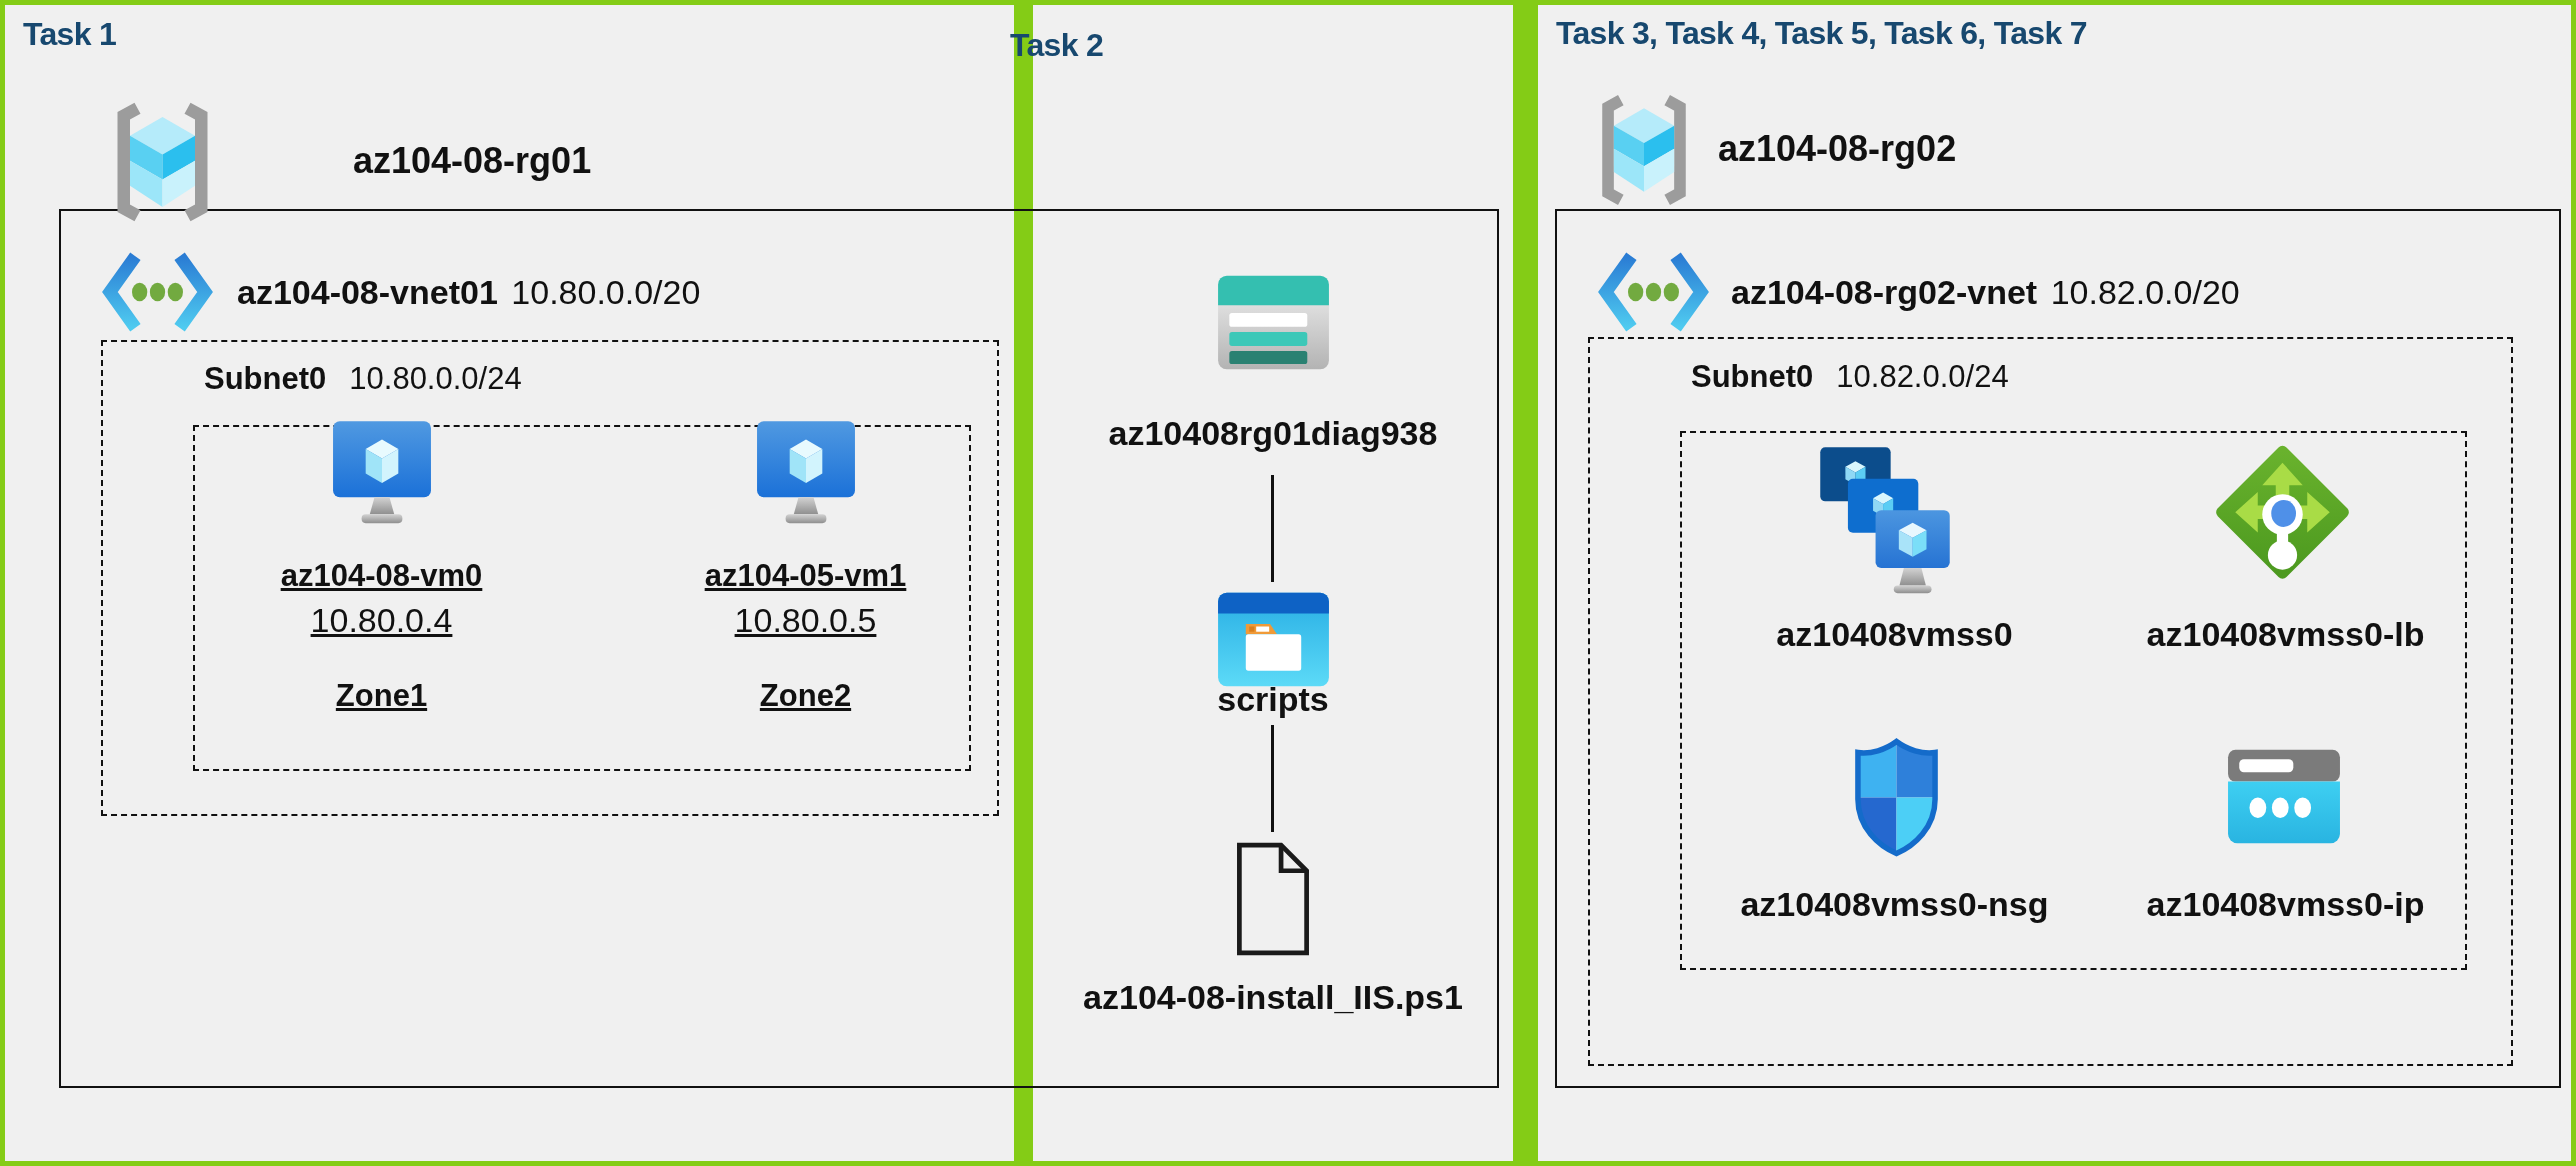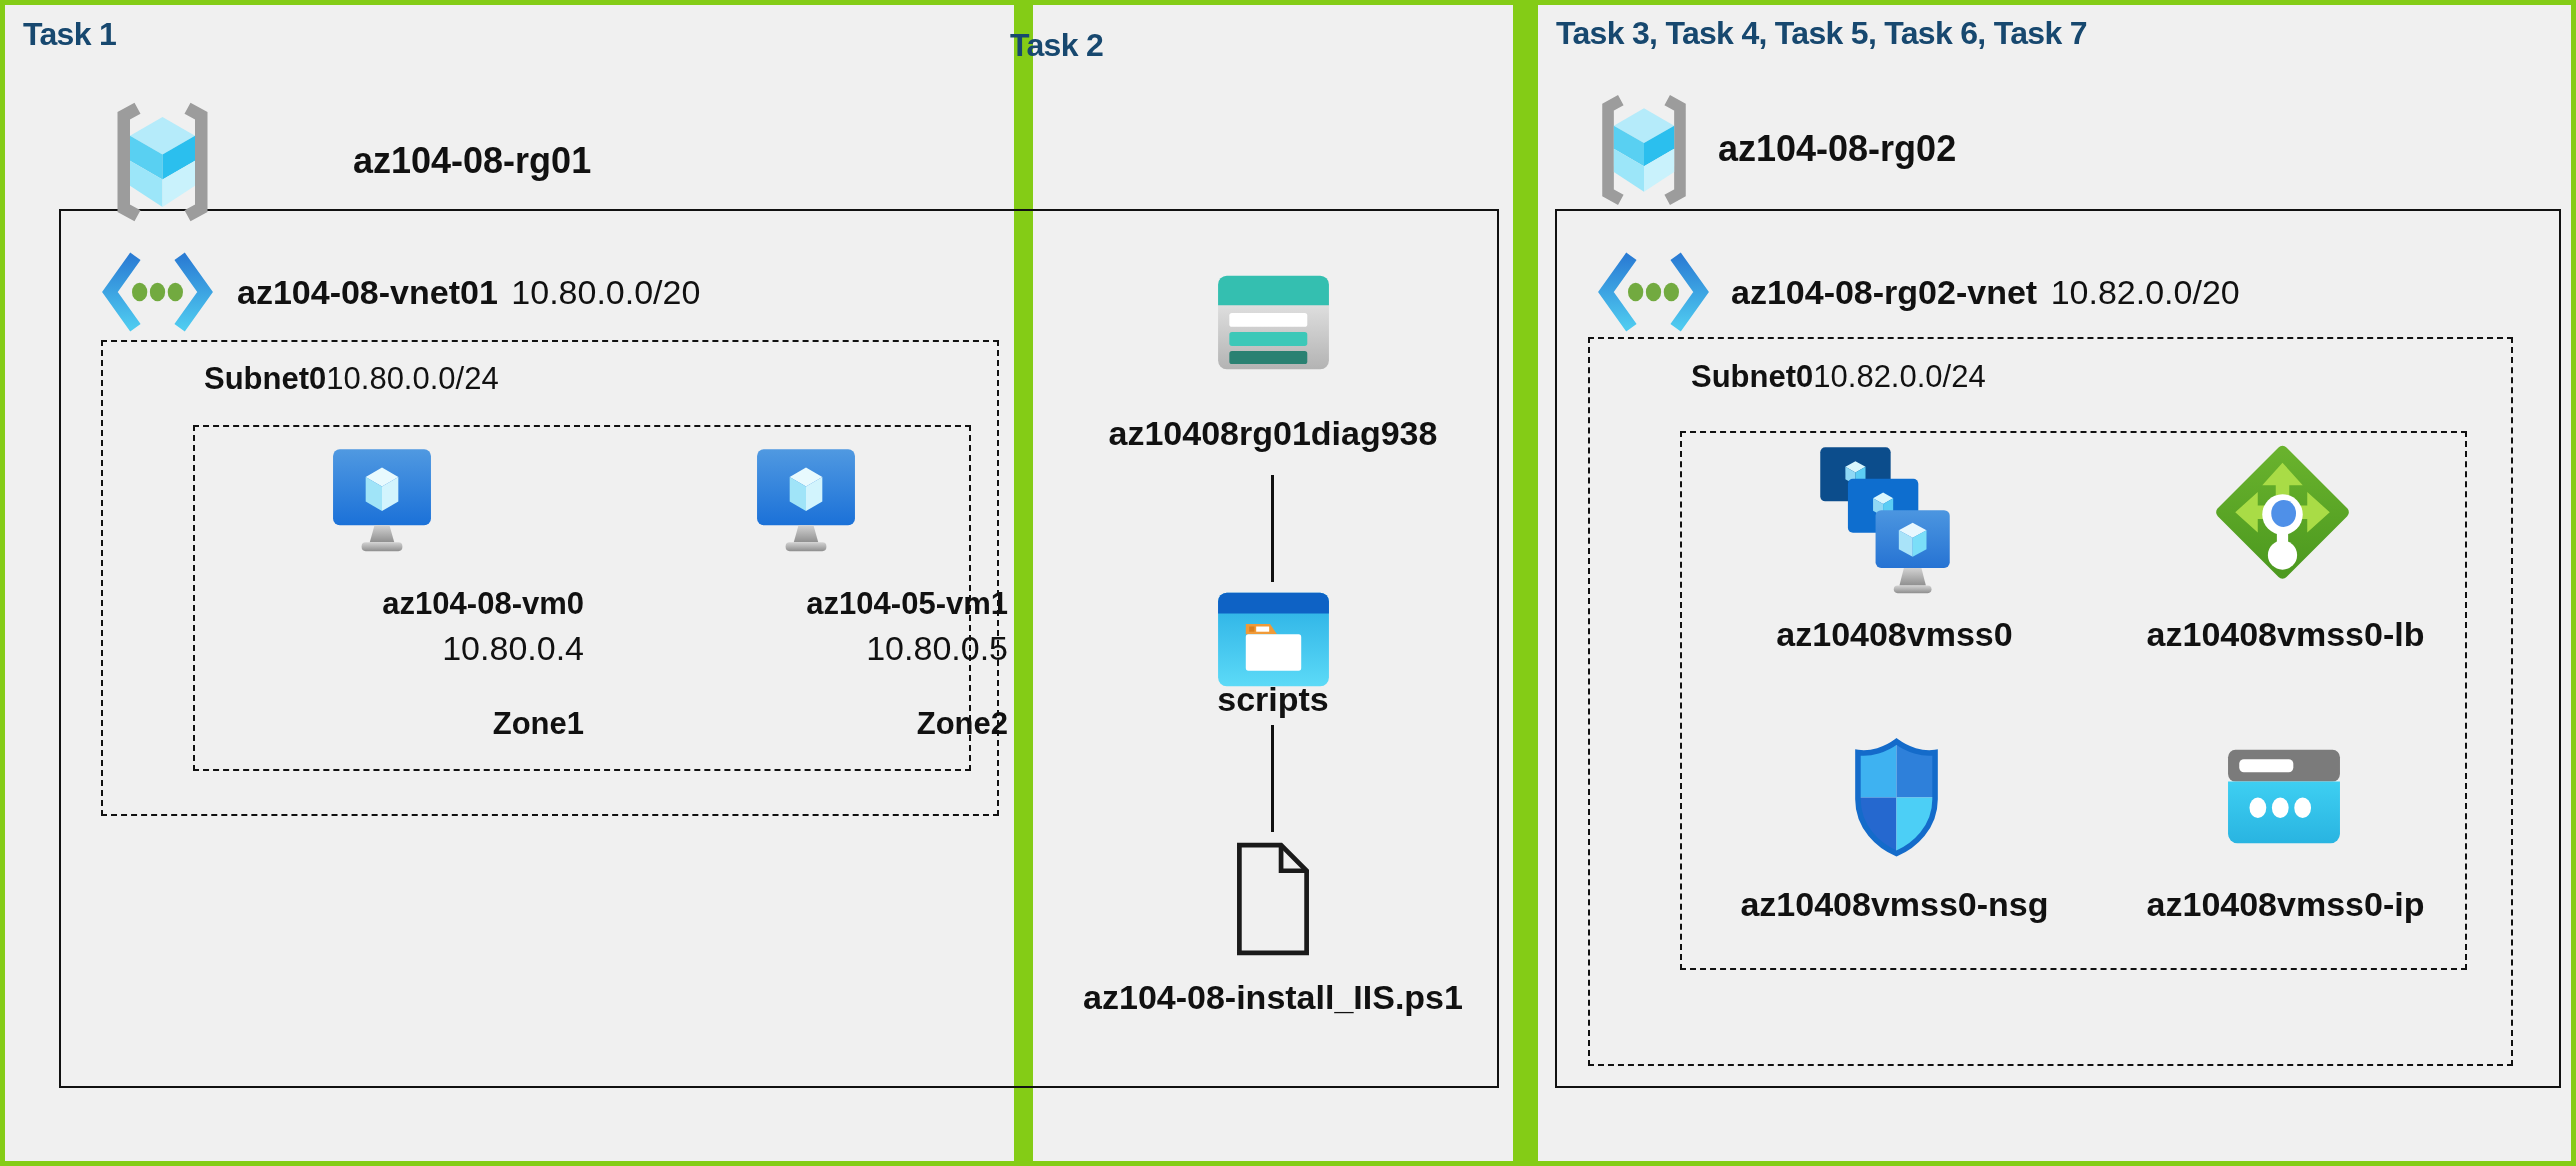--- a/index.html
+++ b/index.html
@@ -22,25 +22,25 @@
   #subnet2-box{left:1588px;top:337px;width:921px;height:725px;}
   #grid-box{left:1680px;top:431px;width:783px;height:535px;}
   .abs{position:absolute;}
   .rg-label{position:absolute;font-size:36px;font-weight:bold;}
   #rg1-label{left:353px;top:140px;}
   #rg2-label{left:1718px;top:128px;}
   .vnet-row-label{position:absolute;height:89px;display:flex;align-items:center;gap:13.5px;font-size:34px;white-space:nowrap;}
   #vnet1-label{left:237px;top:248px;}
   #vnet2-label{left:1731px;top:248px;}
   .vnet-row-label .nm{font-weight:bold;}
-  .subnet-label{position:absolute;display:flex;gap:0;font-size:31px;white-space:nowrap;text-align:center;}
+  .subnet-label{position:absolute;display:flex;gap:23px;font-size:31px;white-space:nowrap;text-align:center;}
   #subnet1-label{left:204px;top:361px;}
   #subnet2-label{left:1691px;top:359px;}
   .subnet-label .nm{font-weight:bold;}
-  .vm-col{position:absolute;top:447px;width:405px;text-align:right;}
+  .vm-col{position:absolute;top:419px;width:405px;text-align:center;text-decoration:underline;}
   #vm0-col{left:179px;}
   #vm1-col{left:603px;}
   .vm-col svg{display:block;margin:0 auto;}
   .vm-name{margin-top:30px;font-size:31px;font-weight:bold;}
   .vm-ip{margin-top:6.7px;font-size:34px;}
   .vm-zone{margin-top:38px;font-size:31px;font-weight:bold;}
   .t2-label{position:absolute;left:1033px;width:480px;text-align:center;
             font-size:34px;font-weight:bold;white-space:nowrap;}
   #storage-label{top:414px;}
   #scripts-label{top:680px;}

